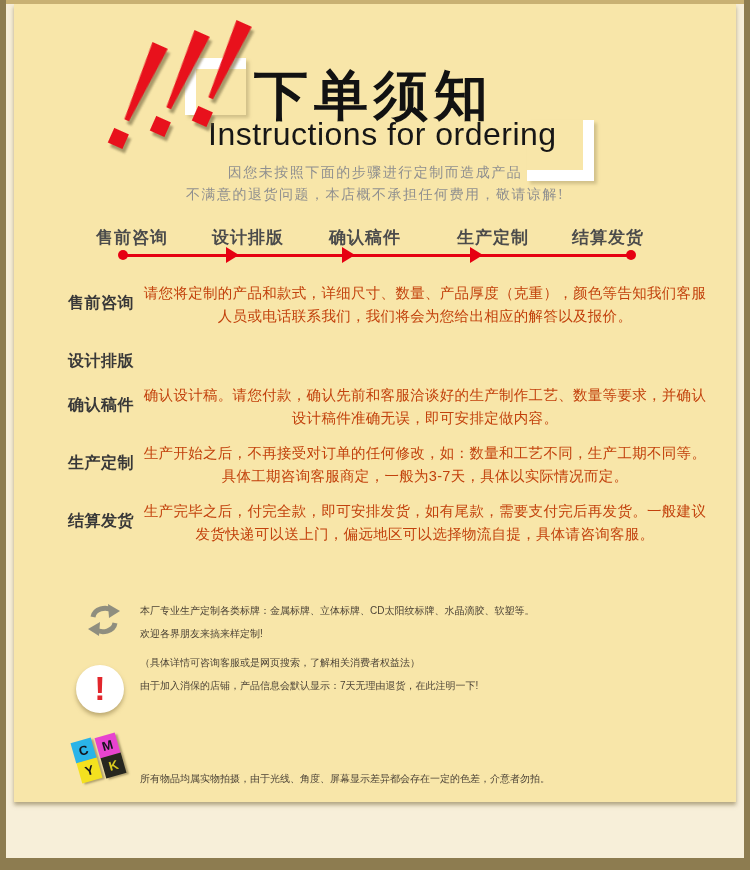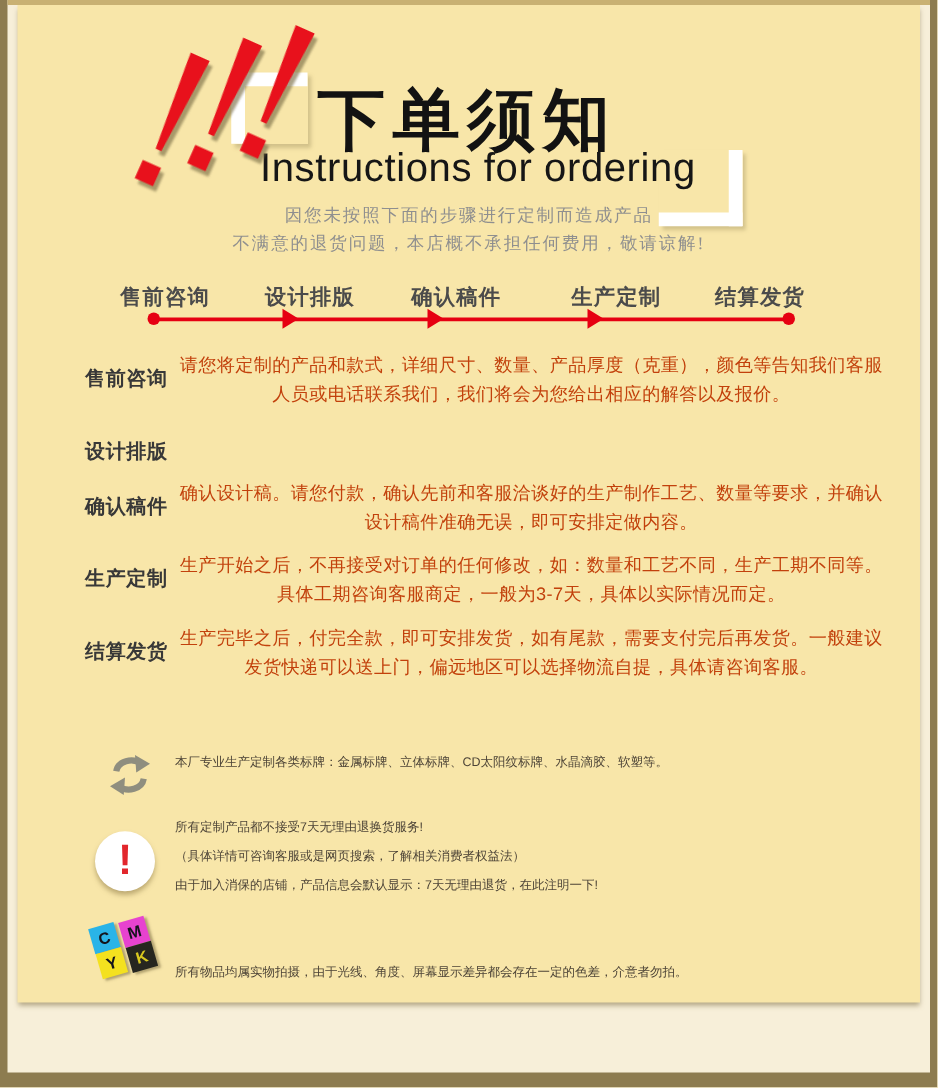--- a/index.html
+++ b/index.html
@@ -138,27 +138,27 @@
       <div class="refresh-wrap">
         <svg width="38" height="34" viewBox="0 0 38 34">
           <path d="M8 14 A 12 10 0 0 1 28 8" stroke="#8f8e7f" stroke-width="5" fill="none"></path>
           <polygon points="23,1 35,8 24,15" fill="#8f8e7f"></polygon>
           <path d="M30 20 A 12 10 0 0 1 10 26" stroke="#8f8e7f" stroke-width="5" fill="none"></path>
           <polygon points="15,19 3,26 14,33" fill="#8f8e7f"></polygon>
         </svg>
       </div>
       <div class="note-text nt1">
         <div>本厂专业生产定制各类标牌：金属标牌、立体标牌、CD太阳纹标牌、水晶滴胶、软塑等。</div>
+        <div>欢迎各界朋友来搞来样定制!</div>
       </div>
 
       <div class="warn-circle">
         <span class="warn-mark">!</span>
       </div>
       <div class="note-text nt2">
-        <div>所有定制产品都不接受7天无理由退换货服务!</div>
         <div>（具体详情可咨询客服或是网页搜索，了解相关消费者权益法）</div>
         <div>由于加入消保的店铺，产品信息会默认显示：7天无理由退货，在此注明一下!</div>
       </div>
 
       <div class="cmyk-wrap">
         <div class="chip chip-c">C</div>
         <div class="chip chip-m">M</div>
         <div class="chip chip-y">Y</div>
         <div class="chip chip-k">K</div>
       </div>

